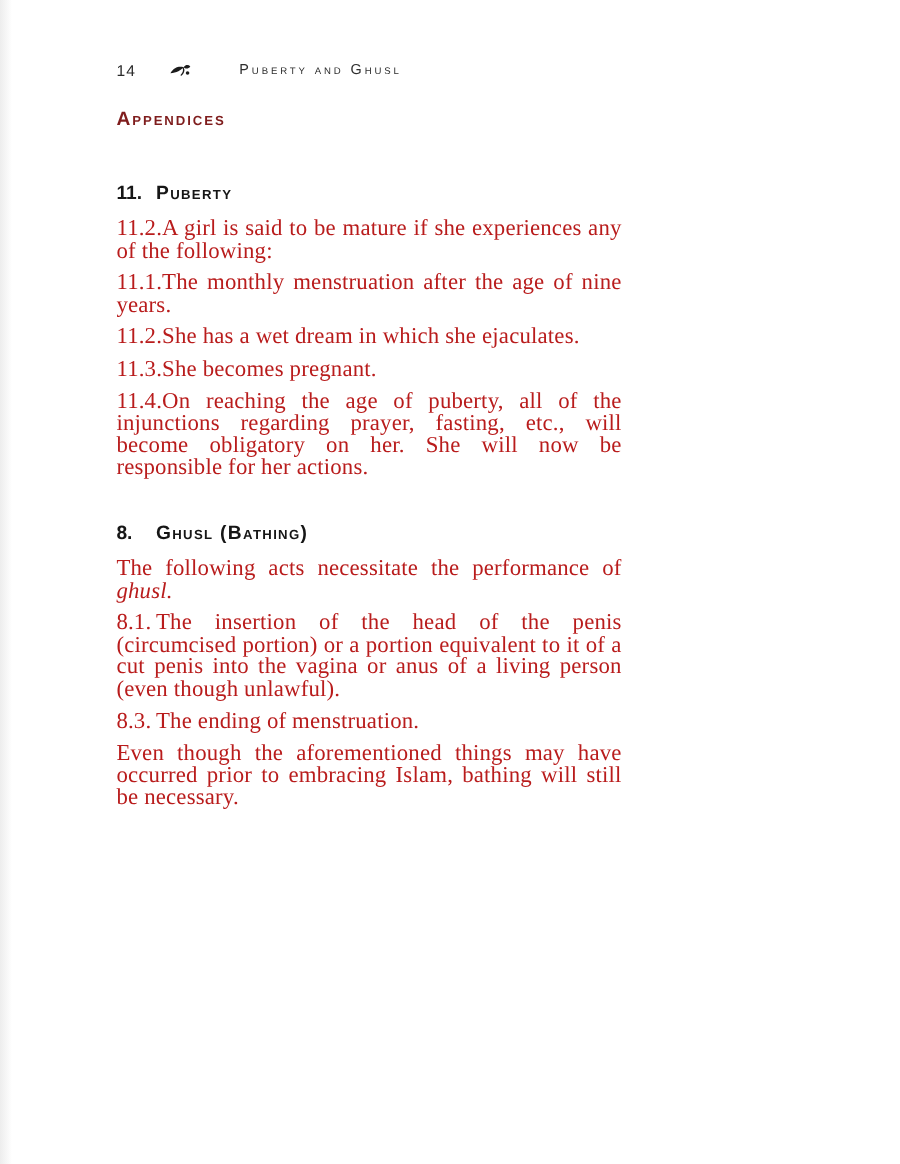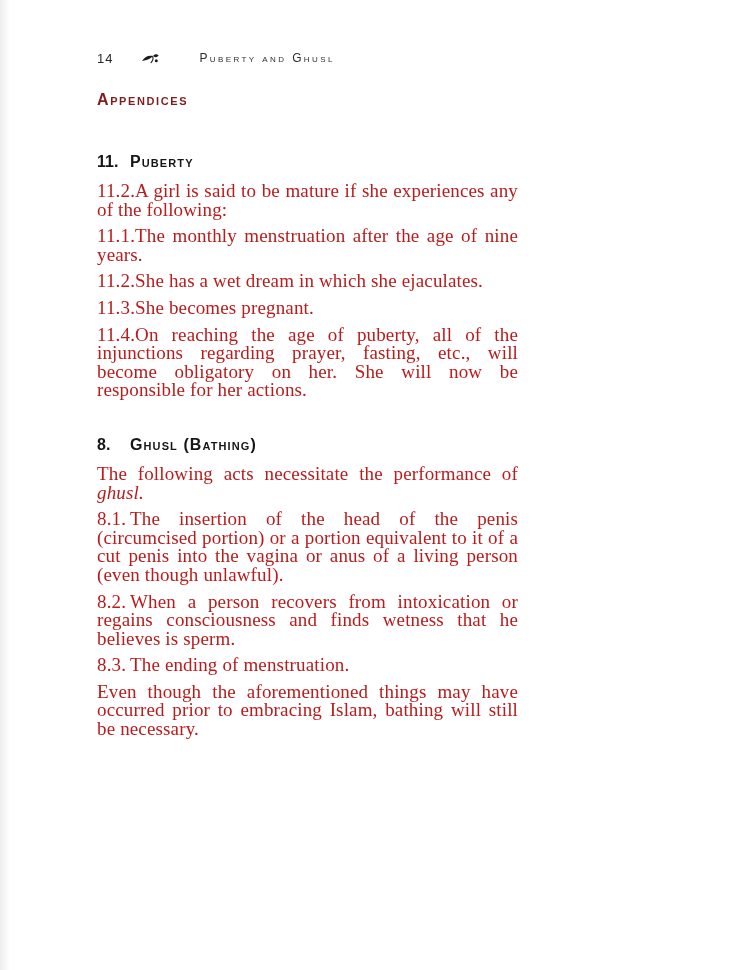--- a/index.html
+++ b/index.html
@@ -148,23 +148,20 @@
         <span class="sec-num">8.</span>
         <span>Ghusl (Bathing)</span>
       </h2>
       <p class="para">
         <span>The following acts necessitate the performance of </span><i>ghusl.</i>
       </p>
       <p class="para">
         <span class="pnum">8.1.</span><span>The insertion of the head of the penis (circumcised portion) or a portion equivalent to it of a cut penis into the vagina or anus of a living person (even though unlawful).</span>
       </p>
       <p class="para">
-        <span class="pnum">8.2.</span><span>When a person recovers from intoxication or regains consciousness and finds wetness that he believes is sperm.</span>
-      </p>
-      <p class="para">
         <span class="pnum">8.3.</span><span>The ending of menstruation.</span>
       </p>
       <p class="para">
         <span>Even though the aforementioned things may have occurred prior to embracing Islam, bathing will still be necessary.</span>
       </p>
     </section>
 
   </div>
 </div>
 

